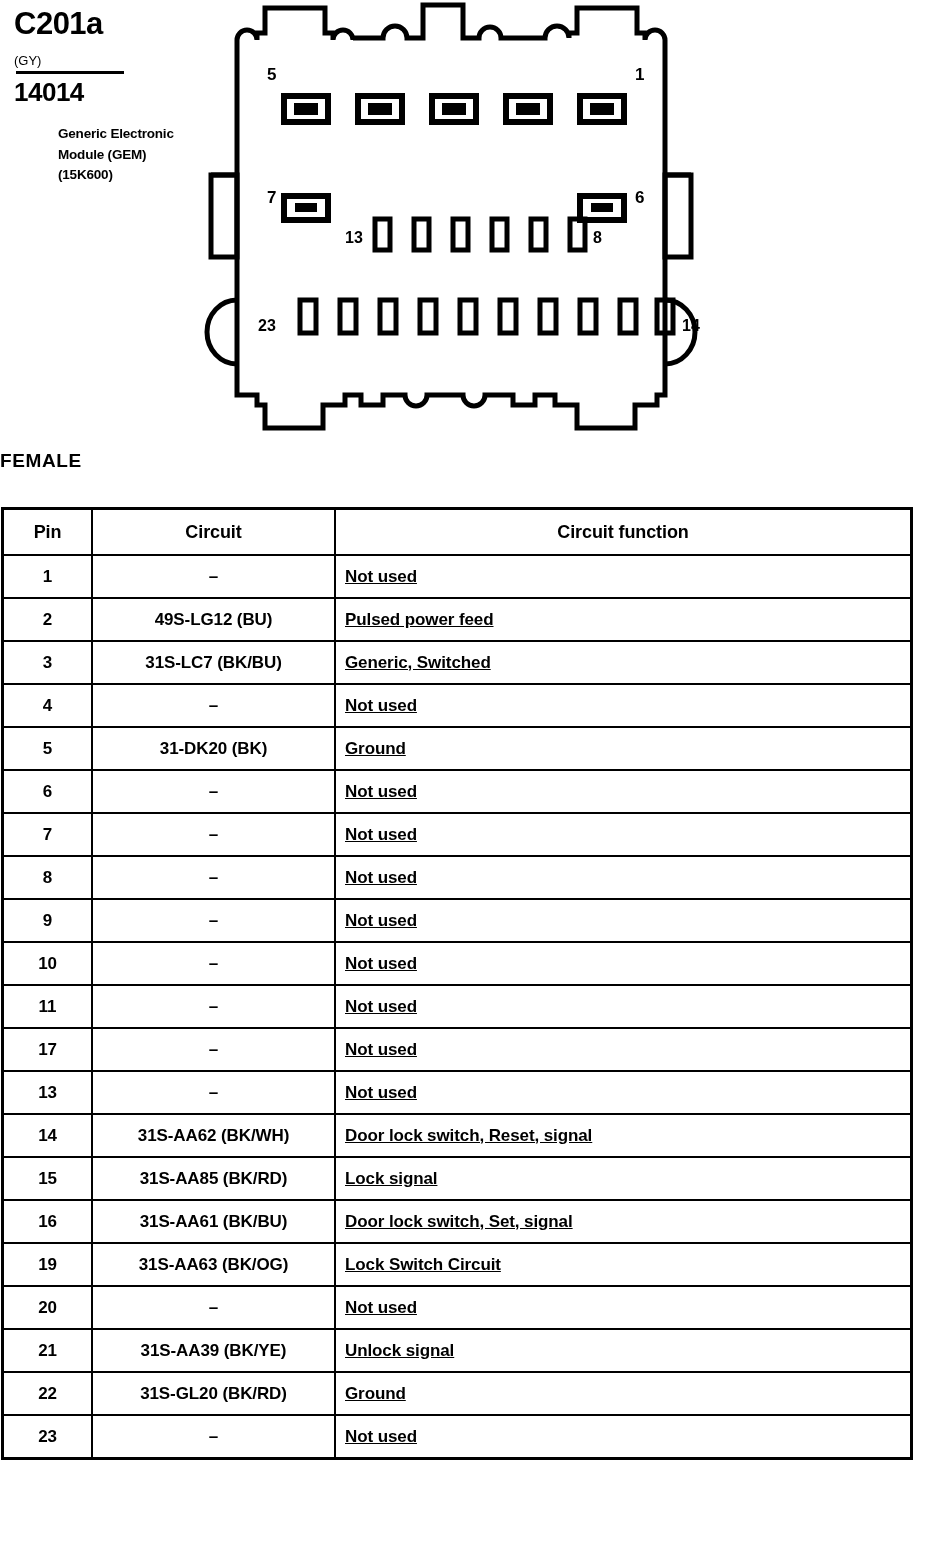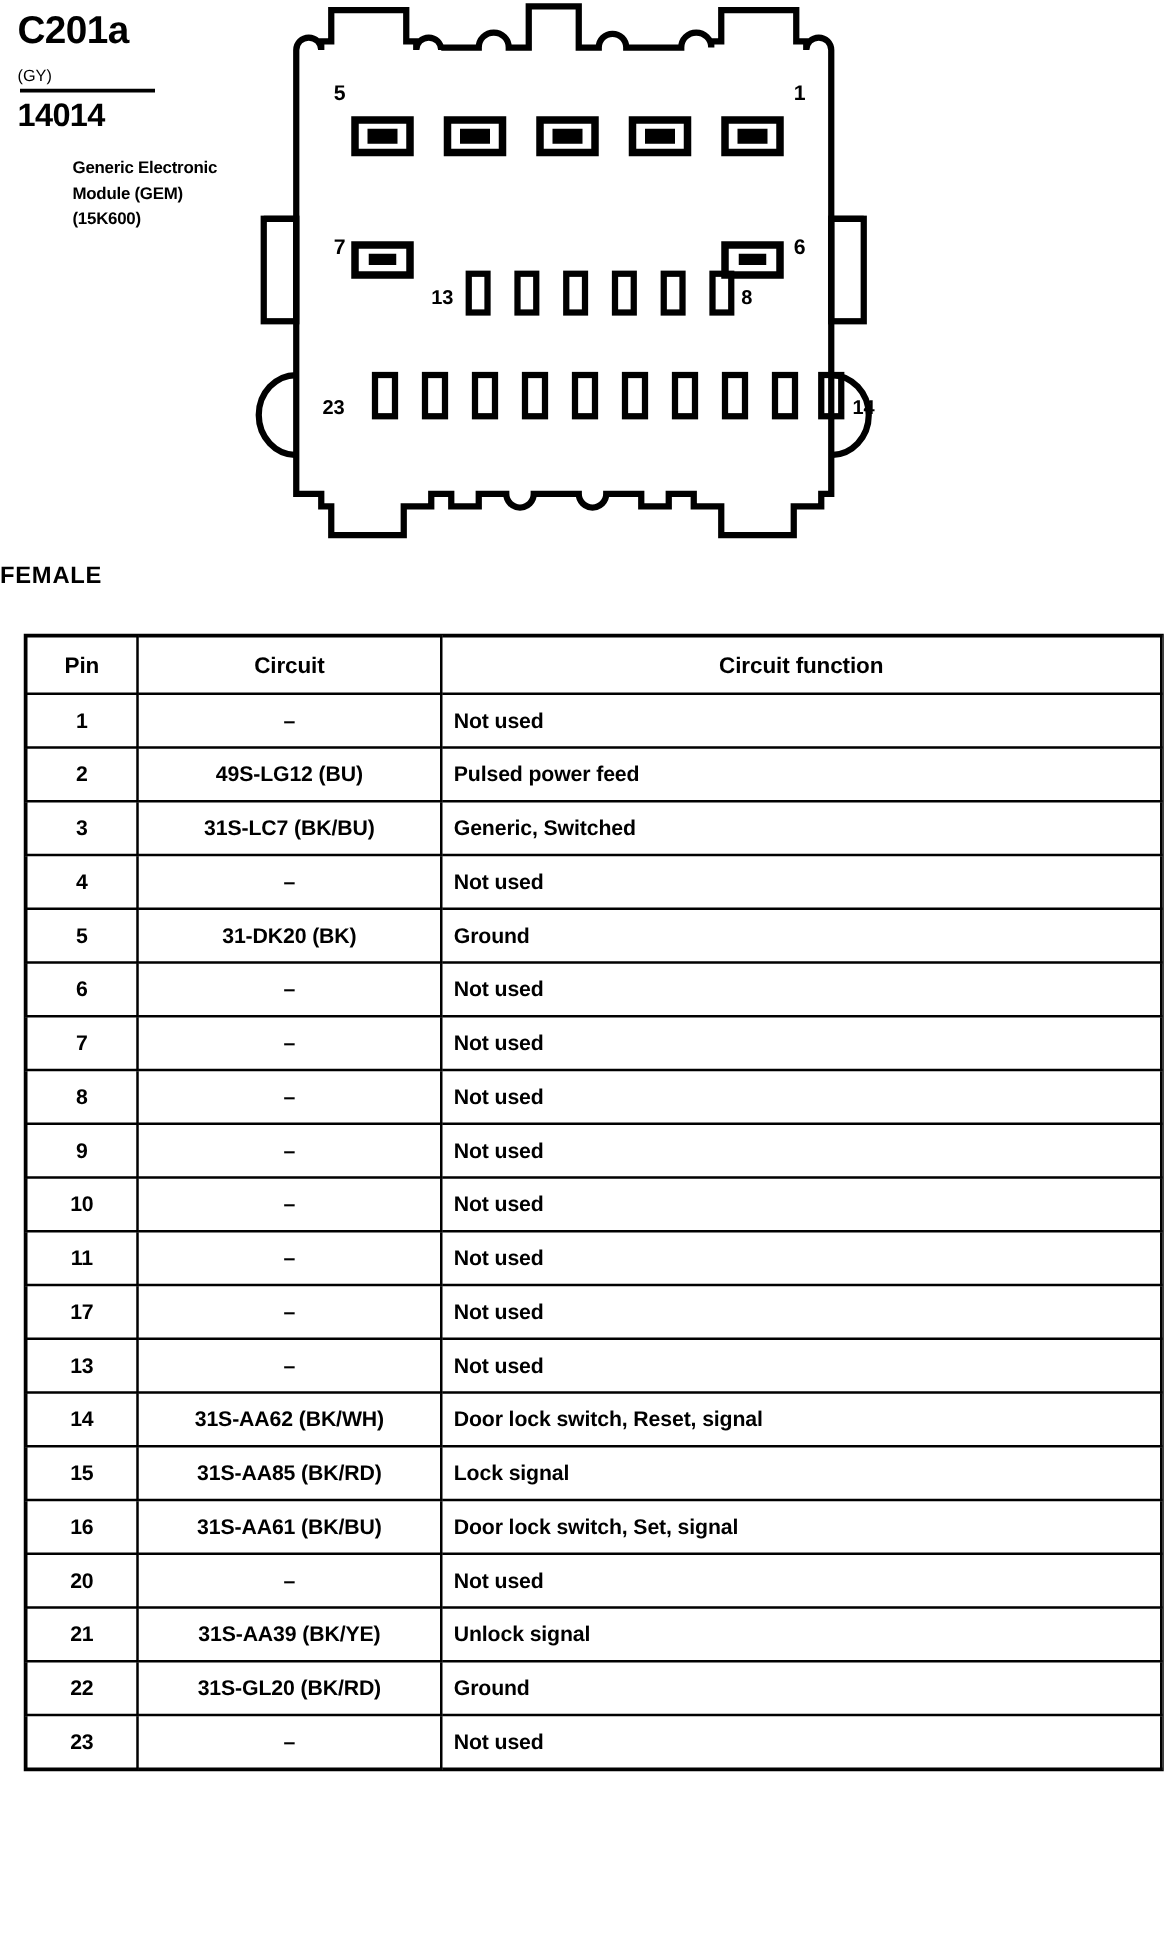--- a/index.html
+++ b/index.html
@@ -79,21 +79,21 @@
     width: 840px;
     text-align: left;
     font-size: 19px;
     font-weight: bold;
     letter-spacing: 0.6px;
   }
 
   
   #pin-table-wrap {
     position: absolute;
-    left: 20px;
+    left: 2px;
     top: 508px;
     width: 908px;
   }
   table#pin-table {
     border-collapse: collapse;
     width: 908px;
     table-layout: fixed;
   }
   table#pin-table col.c-pin      { width: 89px; }
   table#pin-table col.c-circuit  { width: 243px; }
@@ -110,21 +110,21 @@
     vertical-align: middle;
     background: #fff;
   }
   table#pin-table thead th {
     font-size: 18px;
     text-align: center;
     height: 44px;
   }
   table#pin-table td.pin-cell     { text-align: center; }
   table#pin-table td.circuit-cell { text-align: center; }
-  table#pin-table td.func-cell    { text-align: left; padding-left: 9px; }
+  table#pin-table td.func-cell    { text-align: left; padding-left: 9px; text-decoration: underline; }
   table#pin-table td.func-cell.indent { padding-left: 24px; }
 
   
   #pin-table-wrap { border: 0; }
   table#pin-table { outline: 1px solid #000; }
 </style>
 </head>
 <body>
 
 <div id="legend">
@@ -343,20 +343,25 @@
           <td class="pin-cell">15</td>
           <td class="circuit-cell">31S-AA85 (BK/RD)</td>
           <td class="func-cell">Lock signal</td>
         </tr>
         <tr>
           <td class="pin-cell">16</td>
           <td class="circuit-cell">31S-AA61 (BK/BU)</td>
           <td class="func-cell">Door lock switch, Set, signal</td>
         </tr>
         <tr>
+          <td class="pin-cell">19</td>
+          <td class="circuit-cell">31S-AA63 (BK/OG)</td>
+          <td class="func-cell">Lock Switch Circuit</td>
+        </tr>
+        <tr>
           <td class="pin-cell">20</td>
           <td class="circuit-cell">–</td>
           <td class="func-cell">Not used</td>
         </tr>
         <tr>
           <td class="pin-cell">21</td>
           <td class="circuit-cell">31S-AA39 (BK/YE)</td>
           <td class="func-cell">Unlock signal</td>
         </tr>
         <tr>

